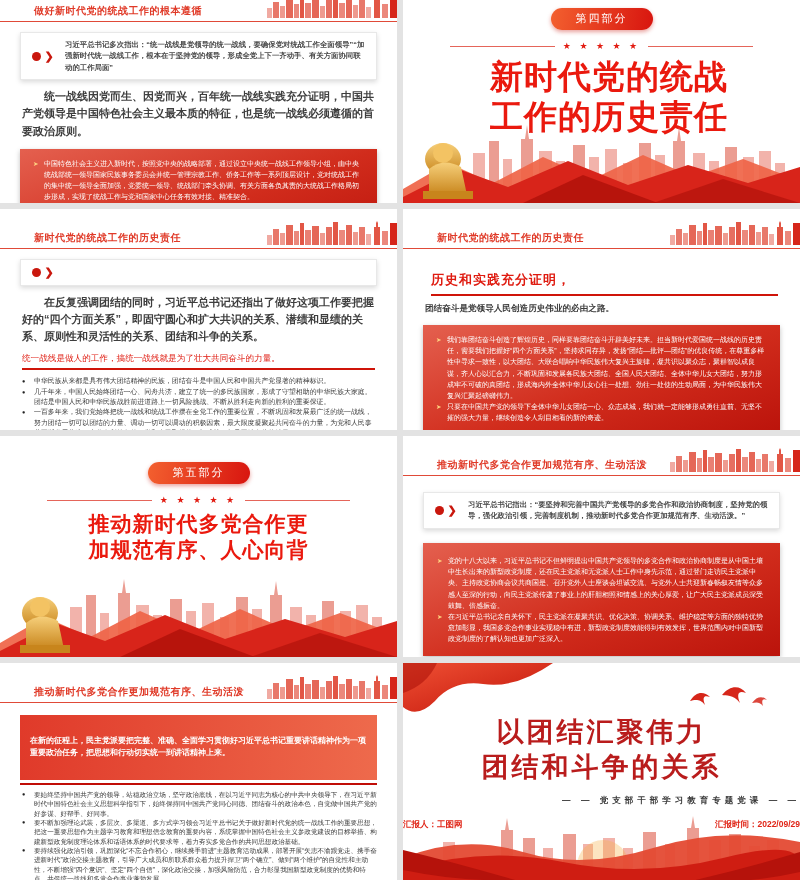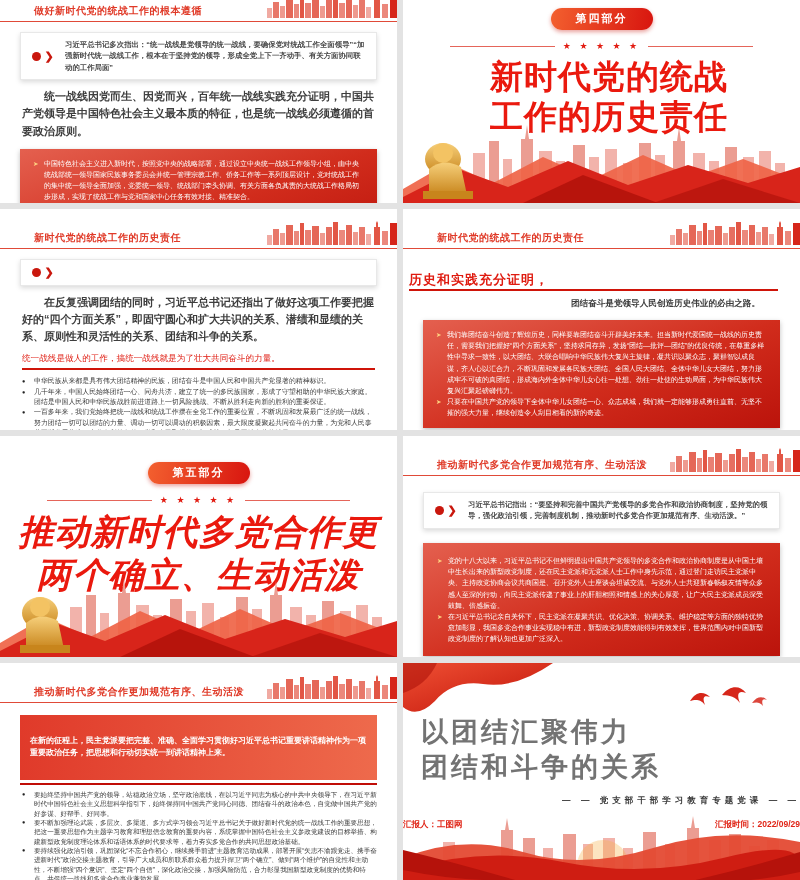--- a/index.html
+++ b/index.html
@@ -36,48 +36,48 @@
 
   
   .blist { margin:6px 20px 0 22px; list-style:none; }
   .blist li { display:flex; font-size:6.9px; line-height:1.5; color:#3a3a3a; }
   .blist .dot { flex:0 0 12px; font-size:5.5px; padding-top:1px; color:#222; }
 
   .headline { margin:8px 22px 0 22px; color:#df1b10; font-weight:normal; font-size:8.6px;
               padding-bottom:3px; border-bottom:2px solid #cf1409; }
 
   
-  .s4title { margin:22px 22px 0 6px; color:#df1b10; font-weight:bold; font-size:13px;
-             border-bottom:2px solid #cf1409; letter-spacing:1px; }
-  .s4sub { margin:7px 40px 0 22px; text-align:right; font-size:8.6px; font-weight:bold; color:#3c3c3c; }
-
-  
-  .badge { width:102px; margin:26px auto 0 auto; text-align:center; color:#fff; font-weight:bold;
+  .s4title { margin:22px 22px 0 28px; color:#df1b10; font-weight:bold; font-size:13px;
+             padding-bottom:5px; border-bottom:2px solid #cf1409; letter-spacing:1px; }
+  .s4sub { margin:7px 18px 0 22px; font-size:8.6px; font-weight:bold; color:#3c3c3c; }
+
+  
+  .badge { width:102px; margin:26px auto 0 auto; text-align:center; color:#fff; font-weight:normal;
            font-size:11px; padding:3px 0 4px 0; border-radius:12px; letter-spacing:2px;
            background:linear-gradient(100deg,#f3602f,#d8150f); box-shadow:0 2px 4px rgba(200,20,10,.4); }
   .starrow { display:flex; align-items:center; justify-content:center; margin-top:11px; gap:8px; }
   .starline { width:105px; height:1px; background:#e5655a; }
   .stars { color:#e21c12; font-size:9px; letter-spacing:3px; white-space:nowrap; }
   .coverttl { margin-top:6px; text-align:center; color:#ea190e; font-weight:900; line-height:1.22;
               letter-spacing:1px; }
   .coverttl.big { font-size:33px;padding-left:15px; }
-  .coverttl.med { font-size:35px;font-style:italic; }
+  .coverttl.med { font-size:21px; }
   .scene { position:absolute; left:0; bottom:0; width:397px; }
 
   
   .banner { margin:12px 20px 0 20px; padding:20px 10px;
             background:linear-gradient(90deg,#e03a2a,#ee6a4c); color:#fff; font-weight:bold;
             font-size:8px; line-height:1.55; }
   .bannerline { margin:3px 20px 0 20px; height:2px; background:#c00d07; }
   .blist.tight li { font-size:6.6px; line-height:1.42; }
   .blist.tight { margin-top:5px; }
 
   
-  .close-title { margin-top:52px; color:#737373; font-weight:900;
-                 font-size:27px; line-height:1.3; letter-spacing:3px;padding-left:18px; }
+  .close-title { margin-top:52px; text-align:center; color:#b91c1c; font-weight:900;
+                 font-size:27px; line-height:1.3; letter-spacing:3px; }
   .close-sub { margin-top:10px; text-align:right; color:#3a3a3a; font-weight:bold;
                font-size:8.5px; letter-spacing:4px; }
   .close-meta { margin-top:12px; display:flex; justify-content:space-between; gap:38px;
                 color:#e02517; font-weight:bold; font-size:8.5px; }
   .ribbon-tl { position:absolute; top:0; left:0; }
   .birds { position:absolute; top:22px; right:28px; }
 </style>
 </head>
 <body>
 
@@ -257,21 +257,21 @@
 
   <div class="slide">
     <div class="badge">第五部分</div>
     <div class="starrow">
       <span class="starline"></span>
         <span class="stars">★ ★ ★ ★ ★</span>
         <span class="starline"></span>
     </div>
     <div class="coverttl med">
       <div>推动新时代多党合作更</div>
-      <div>两个确立、生动活泼</div>
+      <div>加规范有序、人心向背</div>
     </div>
     <svg class="scene" height="92" viewBox="0 0 397 92">
         <use href="#coverscene"></use>
       </svg>
   </div>
 
   <div class="slide">
     <div class="hd">
       <span class="ttl">推动新时代多党合作更加规范有序、生动活泼</span>
       <svg width="130" height="24">

